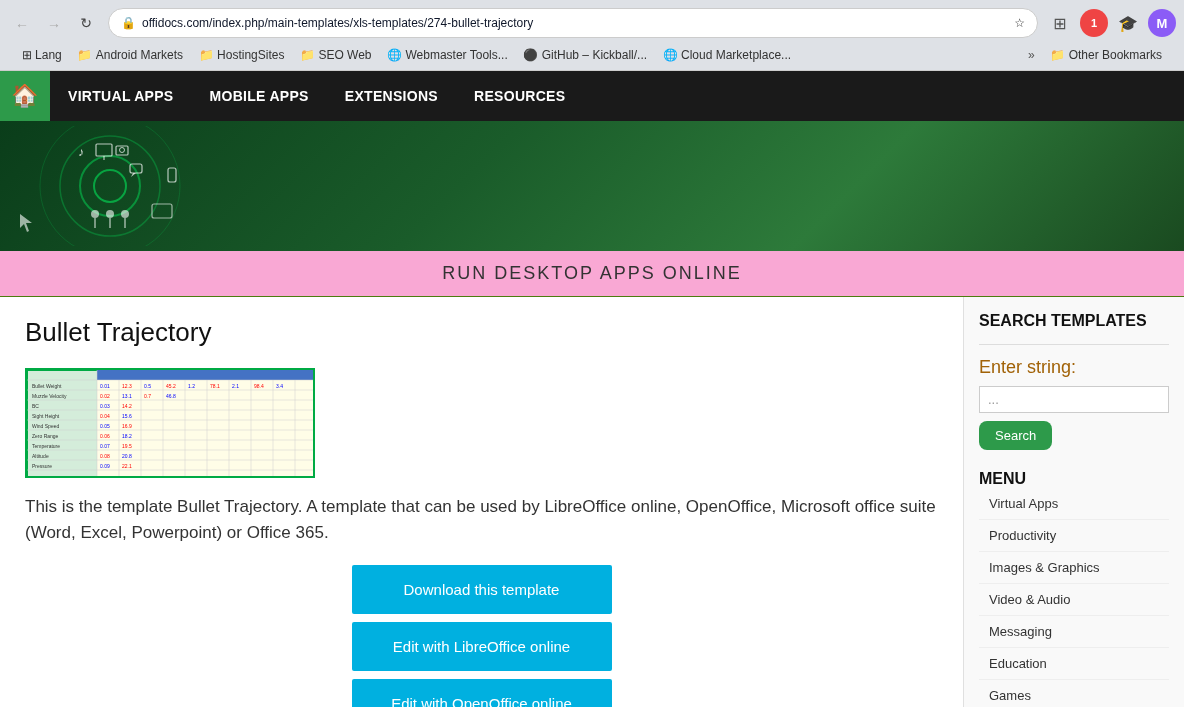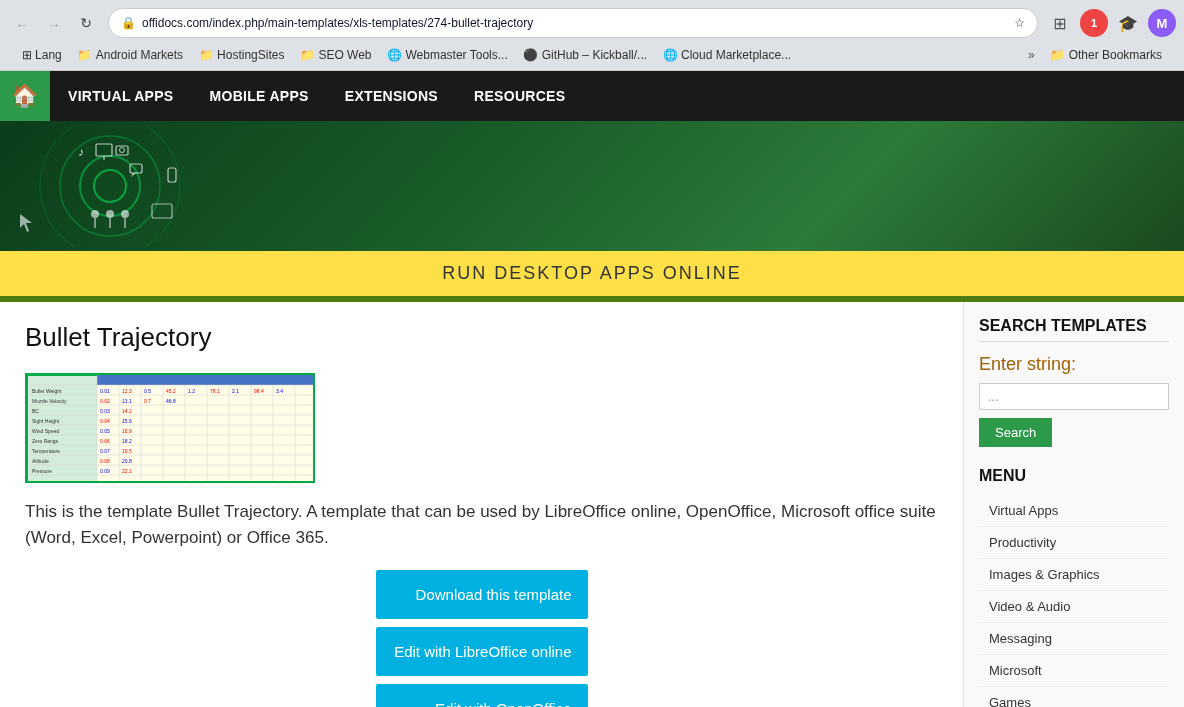--- a/index.html
+++ b/index.html
@@ -177,28 +177,28 @@
       background: linear-gradient(135deg, #0a3d1a 0%, #1a5c2a 40%, #2d7a3a 70%, #1a4a20 100%);
       height: 130px;
       position: relative;
       overflow: hidden;
       display: flex;
       align-items: center;
     }
 
     
     .run-text-bar {
-      background: #fde047;
+      background: #f9a8d4;
       text-align: center;
       padding: 12px;
       font-size: 18px;
       font-weight: normal;
       color: #333;
       letter-spacing: 2px;
-      border-bottom: 6px solid #4d7c0f;
+      border-bottom: 1px solid #4d7c0f;
     }
 
     
     .main-layout {
       display: flex;
       background: white;
     }
 
     
     .content-area {
@@ -232,26 +232,26 @@
     .description-text {
       font-size: 17px;
       color: #333;
       margin-bottom: 20px;
       line-height: 1.5;
     }
 
     
     .action-button {
       display: block;
-      width: 212px;
+      width: 260px;
       padding: 16px;
       margin: 0 auto 8px auto;
       background: #00b0e0;
       color: white;
-      text-align: right;
+      text-align: center;
       font-size: 15px;
       border: none;
       cursor: pointer;
       border-radius: 2px;
     }
 
     
     .sidebar {
       width: 220px;
       padding: 15px;
@@ -260,21 +260,21 @@
     }
     .sidebar-section {
       margin-bottom: 20px;
     }
     .sidebar-title {
       font-size: 16px;
       font-weight: bold;
       color: #111;
       margin-bottom: 12px;
       border-bottom: 1px solid #ddd;
-      padding-bottom: 6px;
+      padding-bottom: 14px;
     }
     .search-label {
       font-size: 18px;
       color: #a16207;
       margin-bottom: 8px;
       display: block;
     }
     .search-input {
       width: 100%;
       padding: 5px 8px;
@@ -283,28 +283,27 @@
       color: #999;
       margin-bottom: 8px;
     }
     .search-button {
       background: #2d9a4a;
       color: white;
       border: none;
       padding: 7px 16px;
       font-size: 13px;
       cursor: pointer;
-      border-radius: 0;
+      border-radius: 8px;
     }
 
     .menu-title {
       font-size: 16px;
       font-weight: bold;
       color: #111;
-      margin-bottom: 10px;
     }
     .menu-item {
       display: block;
       padding: 8px 10px;
       font-size: 13px;
       color: #333;
       cursor: pointer;
       border-bottom: 1px solid #eee;
     }
     .hero-svg {
@@ -521,19 +520,19 @@
         <button class="search-button">Search</button>
       </div>
 
       <div class="sidebar-section">
         <div class="menu-title">MENU</div>
         <a class="menu-item">Virtual Apps</a>
         <a class="menu-item">Productivity</a>
         <a class="menu-item">Images &amp; Graphics</a>
         <a class="menu-item">Video &amp; Audio</a>
         <a class="menu-item">Messaging</a>
-        <a class="menu-item">Microsoft</a>
+        <a class="menu-item">Education</a>
         <a class="menu-item">Games</a>
       </div>
     </div>
 
   </div>
 </div>
 
 </body></html>

